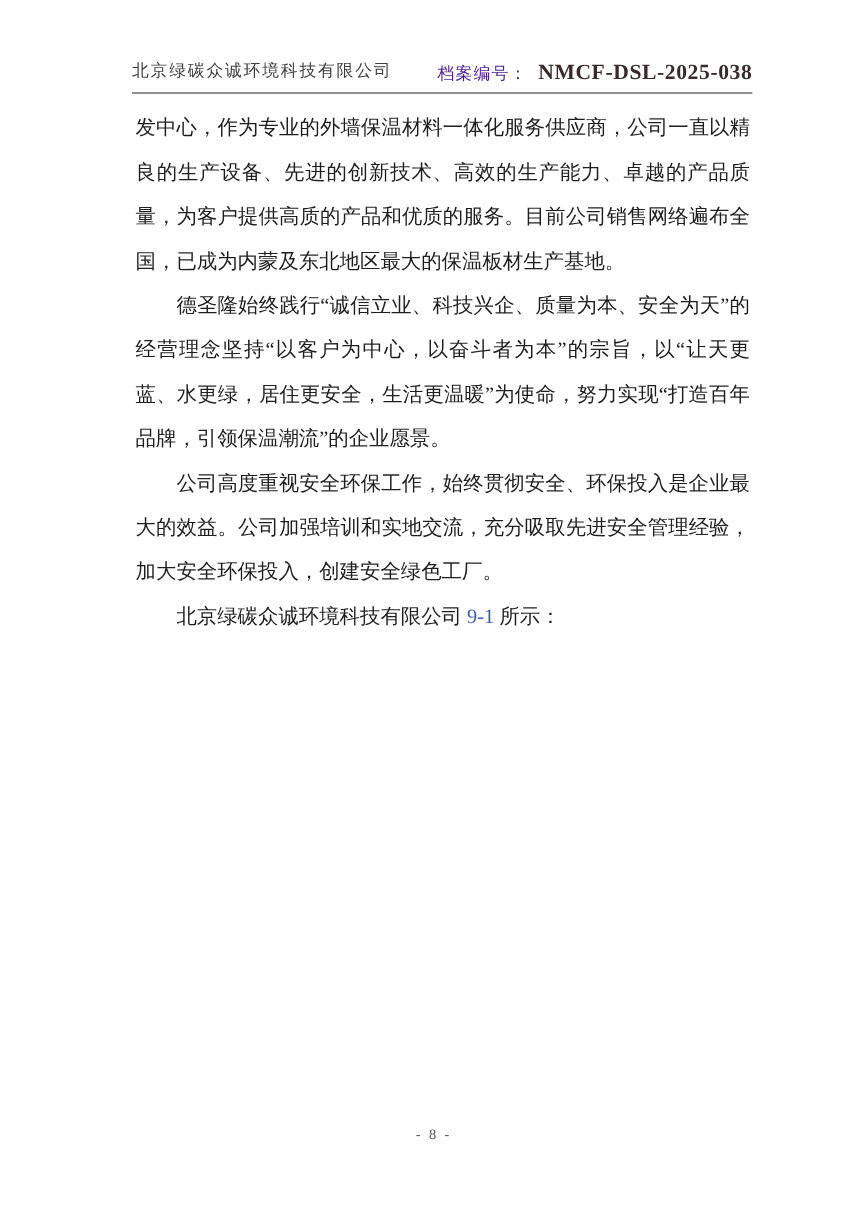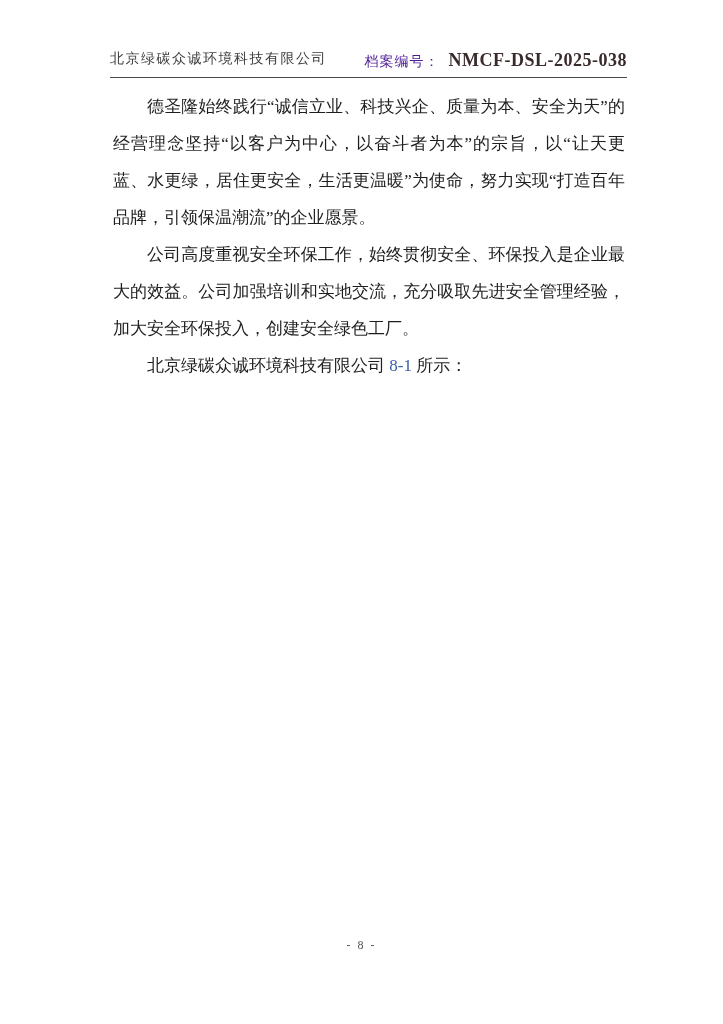--- a/index.html
+++ b/index.html
@@ -86,22 +86,23 @@
 <div class="page">
 
   <div class="header">
     <span class="company">北京绿碳众诚环境科技有限公司</span>
     <span class="archive">
       <span class="archive-label">档案编号：</span><span class="archive-value">NMCF-DSL-2025-038</span>
     </span>
   </div>
 
   <div class="doc-body">
+    <p class="no-indent">发中心，作为专业的外墙保温材料一体化服务供应商，公司一直以精良的生产设备、先进的创新技术、高效的生产能力、卓越的产品质量，为客户提供高质的产品和优质的服务。目前公司销售网络遍布全国，已成为内蒙及东北地区最大的保温板材生产基地。</p>
     <p>德圣隆始终践行“诚信立业、科技兴企、质量为本、安全为天”的经营理念坚持“以客户为中心，以奋斗者为本”的宗旨，以“让天更蓝、水更绿，居住更安全，生活更温暖”为使命，努力实现“打造百年品牌，引领保温潮流”的企业愿景。</p>
     <p>公司高度重视安全环保工作，始终贯彻安全、环保投入是企业最大的效益。公司加强培训和实地交流，充分吸取先进安全管理经验，加大安全环保投入，创建安全绿色工厂。</p>
-    <p><span>北京绿碳众诚环境科技有限公司 </span><span class="fig-ref">8-1</span><span> 所示：</span></p>
+    <p><span>北京绿碳众诚环境科技有限公司 </span><span class="fig-ref">9-1</span><span> 所示：</span></p>
   </div>
 
   <div class="footer">
     <span>- 8 -</span>
   </div>
 
 </div>
 
 </body></html>

